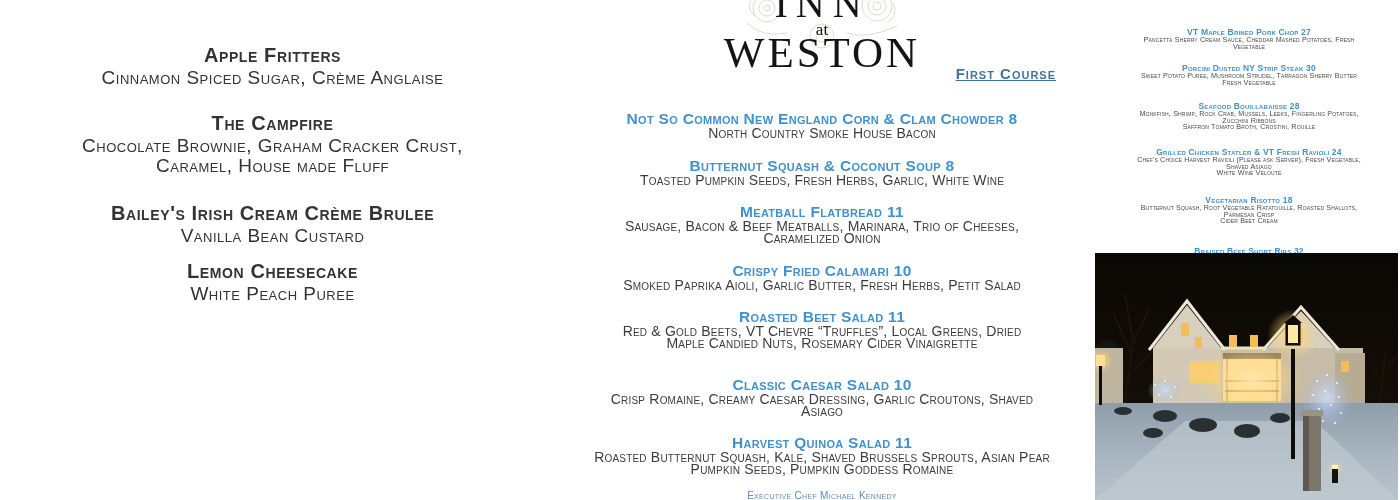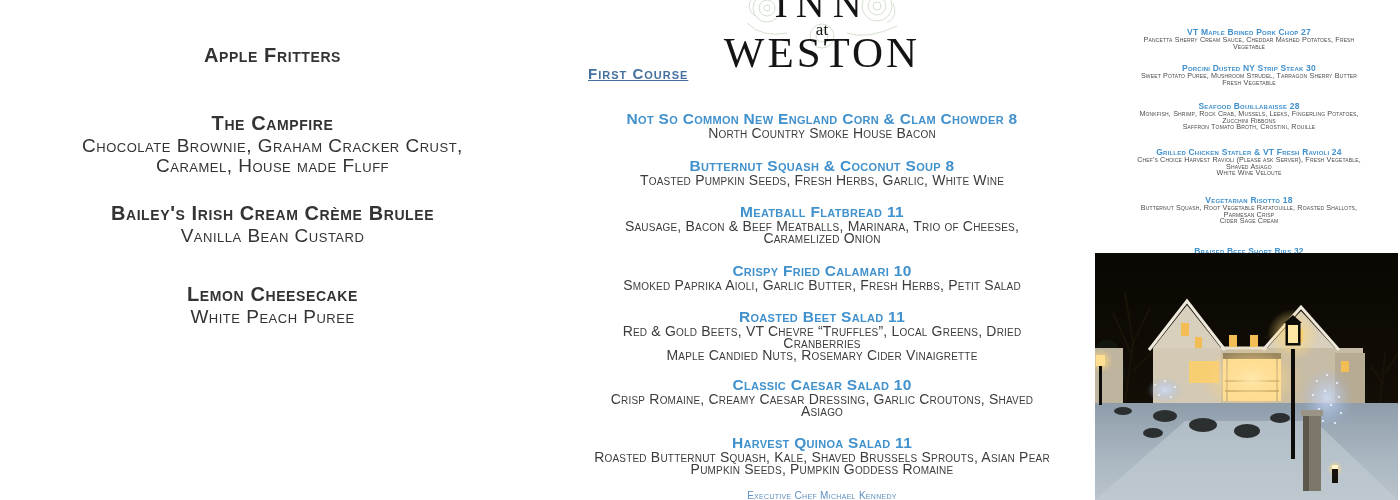--- a/index.html
+++ b/index.html
@@ -19,48 +19,49 @@
   #col-entrees{left:1100px;width:298px;color:#4a4a4a;}
   #col-entrees .name{color:#4191cd;font-size:8.5px;font-weight:bold;letter-spacing:.2px;line-height:9px;}
   #col-entrees .line{font-size:7.2px;letter-spacing:.15px;line-height:6.6px;}
   
   .logo{position:absolute;top:-16px;left:0;width:100%;text-align:center;color:#141414;
         font-family:"Liberation Serif",serif;}
   .logo-floral{position:absolute;top:-6px;left:50%;margin-left:-95px;opacity:.85;}
   .logo-inn{font-size:40px;letter-spacing:8px;line-height:40px;position:relative;}
   .logo-at{font-size:17px;line-height:12px;position:relative;}
   .logo-weston{font-size:43px;letter-spacing:3px;line-height:34px;position:relative;}
-  .course-heading{position:absolute;top:65px;left:0;width:100%;text-align:left;
+  .course-heading{position:absolute;top:65px;left:0;width:100%;text-align:right;
         color:#44719f;font-size:15px;font-weight:bold;font-variant:small-caps;
         letter-spacing:1px;text-decoration:underline;}
   .footer-line{position:absolute;top:490px;left:0;width:100%;text-align:center;
         color:#5d8fc0;font-size:10px;font-variant:small-caps;letter-spacing:.3px;}
   
   .photo{position:absolute;left:1095px;top:253px;width:303px;height:247px;overflow:hidden;}
   .photo svg{display:block;}
 </style>
 </head>
 <body>
 
 <div class="page">
 
   <div class="col" id="col-desserts">
     <div class="item" style="top:28px">
       <div class="name">Apple Fritters</div>
+      <div class="line">Cinnamon Spiced Sugar, Crème Anglaise</div>
     </div>
     <div class="item" style="top:96px">
       <div class="name">The Campfire</div>
       <div class="line">Chocolate Brownie, Graham Cracker Crust,</div>
       <div class="line">Caramel, House made Fluff</div>
     </div>
     <div class="item" style="top:186px">
       <div class="name">Bailey's Irish Cream Crème Brulee</div>
       <div class="line">Vanilla Bean Custard</div>
     </div>
-    <div class="item" style="top:267px">
+    <div class="item" style="top:244px">
       <div class="name">Lemon Cheesecake</div>
       <div class="line">White Peach Puree</div>
     </div>
   </div>
 
   <div class="col" id="col-center">
     <div class="logo">
       <svg class="logo-floral" width="190" height="80" viewBox="0 0 190 80" fill="none">
         <g stroke="#b6cbb0" stroke-width="1" opacity="0.7">
           <circle cx="40" cy="30" r="14"></circle>
@@ -94,21 +95,20 @@
       <div class="line">Sausage, Bacon &amp; Beef Meatballs, Marinara, Trio of Cheeses,</div>
       <div class="line">Caramelized Onion</div>
     </div>
     <div class="item" style="top:248px">
       <div class="name">Crispy Fried Calamari 10</div>
       <div class="line">Smoked Paprika Aioli, Garlic Butter, Fresh Herbs, Petit Salad</div>
     </div>
     <div class="item" style="top:294px">
       <div class="name">Roasted Beet Salad 11</div>
       <div class="line">Red &amp; Gold Beets, VT Chevre “Truffles”, Local Greens, Dried</div>
-      <div class="line">Cranberries</div>
       <div class="line">Maple Candied Nuts, Rosemary Cider Vinaigrette</div>
     </div>
     <div class="item" style="top:362px">
       <div class="name">Classic Caesar Salad 10</div>
       <div class="line">Crisp Romaine, Creamy Caesar Dressing, Garlic Croutons, Shaved</div>
       <div class="line">Asiago</div>
     </div>
     <div class="item" style="top:420px">
       <div class="name">Harvest Quinoa Salad 11</div>
       <div class="line">Roasted Butternut Squash, Kale, Shaved Brussels Sprouts, Asian Pear</div>
@@ -137,21 +137,21 @@
     <div class="item" style="top:133px">
       <div class="name">Grilled Chicken Statler &amp; VT Fresh Ravioli 24</div>
       <div class="line">Chef's Choice Harvest Ravioli (Please ask Server), Fresh Vegetable,</div>
       <div class="line">Shaved Asiago</div>
       <div class="line">White Wine Veloute</div>
     </div>
     <div class="item" style="top:181px">
       <div class="name">Vegetarian Risotto 18</div>
       <div class="line">Butternut Squash, Root Vegetable Ratatouille, Roasted Shallots,</div>
       <div class="line">Parmesan Crisp</div>
-      <div class="line">Cider Sage Cream</div>
+      <div class="line">Cider Beet Cream</div>
     </div>
     <div class="item" style="top:232px">
       <div class="name">Braised Beef Short Ribs 32</div>
       <div class="line">Cheddar Mashed Potatoes, Fresh Vegetable, Chipotle BBQ Sauce</div>
     </div>
   </div>
 
   <div class="photo">
     <svg width="303" height="247" viewBox="0 0 303 247">
       <defs>

